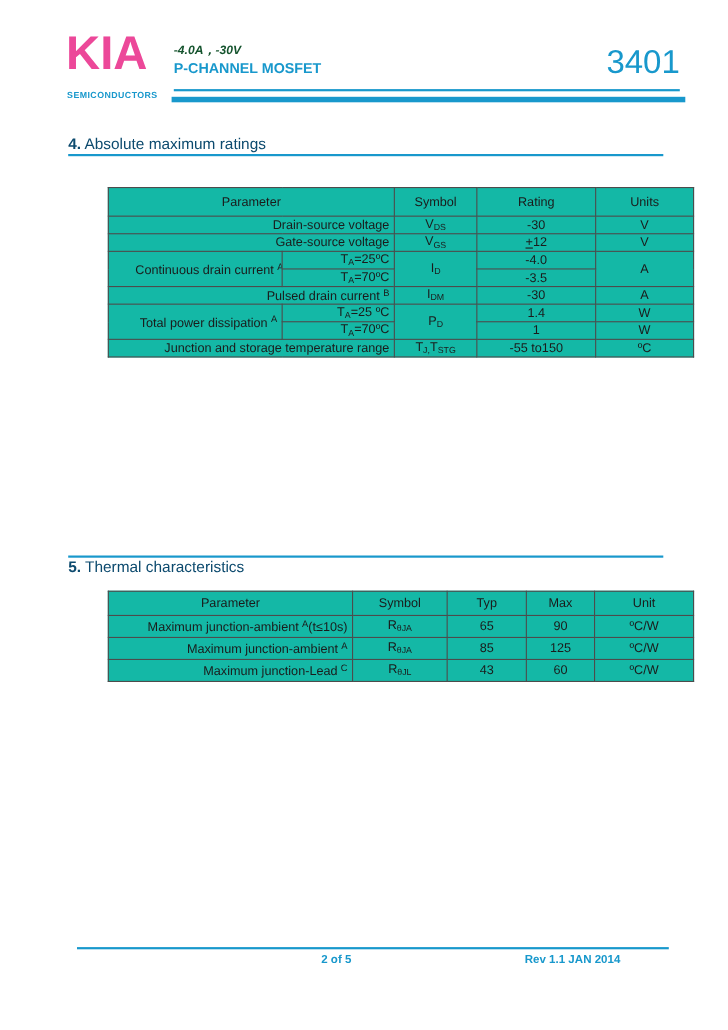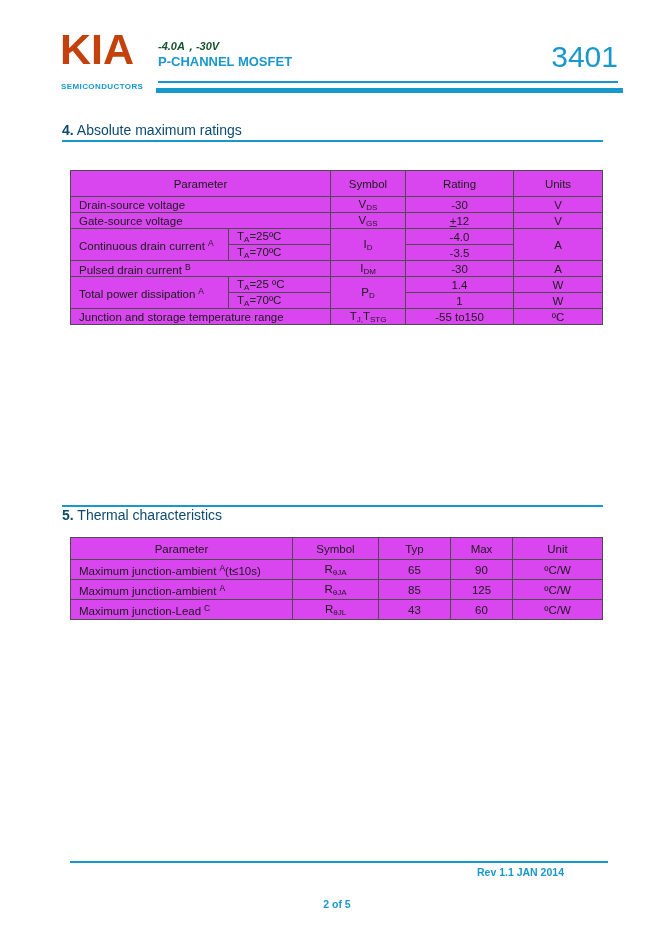--- a/index.html
+++ b/index.html
@@ -5,21 +5,21 @@
   html,body { margin:0; padding:0; background:#e8e8e8; }
   #page {
     position:relative; width:662px; height:936px; margin:0 auto;
     background:#ffffff; overflow:hidden;
     font-family:"Liberation Sans", sans-serif; color:#1b1b1b;
   }
 
   
   .logo-kia {
     position:absolute; left:60px; top:26px;
-    font-size:43px; font-weight:bold; color:#c2410c; letter-spacing:0px; line-height:46px;
+    font-size:43px; font-weight:bold; color:#ec4899; letter-spacing:0px; line-height:46px;
   }
   .logo-sub {
     position:absolute; left:61px; top:82px;
     font-size:8px; font-weight:bold; color:#1898CC; letter-spacing:0.4px;
   }
   .subtitle { position:absolute; left:158px; top:38px; line-height:16px; }
   .subtitle .l1 { font-size:11px; font-weight:bold; color:#14532d;font-style:italic; }
   .subtitle .l2 { font-size:13px; font-weight:bold; color:#1898CC; }
   .part-number {
     position:absolute; right:44px; top:40px;
@@ -36,41 +36,41 @@
   #sec4-underline { left:62px; top:140px; width:541px; }
   #sec5-heading { left:62px; top:487px;margin-top:20px; }
   #sec5-underline { left:62px; top:505px; width:541px; }
 
   .note {
     position:absolute; left:300px; top:151px; width:302px;
     text-align:right; font-size:11px; color:#141414;
   }
 
   
-  table { border-collapse:collapse; table-layout:fixed; position:absolute; background:#d946ef; }
+  table { border-collapse:collapse; table-layout:fixed; position:absolute; background:#14b8a6;margin-left:28px; }
   td, th { border:1px solid #4c4c4c; font-size:11.5px; font-weight:normal; text-align:center; padding:0 4px; overflow:hidden; white-space:nowrap; }
-  .pl { text-align:left; padding-left:8px; }
+  .pl { text-align:right; padding-left:24px; }
 
   #table1 { left:70px; top:170px; width:532px; }
   #table1 .hrow th { height:25px; }
   #table1 td { height:15px; }
 
   #table2 { left:70px; top:537px; width:532px; }
   #table2 .hrow th { height:21px; }
   #table2 td { height:19px; }
 
   .sb { font-size:8px; vertical-align:-2px; }   
   .sp { font-size:8.5px; vertical-align:4px; }  
   .sp.gap { margin-left:3px; }
   .pm { text-decoration:underline; }            
 
   
   .footer-rule { position:absolute; left:70px; top:861px; width:538px; height:2px; background:#1898CC; }
   .footer-text { position:absolute; top:866px; font-size:10.5px; font-weight:bold; color:#1898CC; }
-  #page-num { left:305px; width:64px; text-align:center;margin-top:32px; }
+  #page-num { left:292px; width:64px; text-align:left; }
   #rev-label { left:477px; }
 </style>
 </head>
 <body>
 
 <div id="page">
 
   <div>
     <div class="logo-kia">KIA</div>
     <div class="logo-sub">SEMICONDUCTORS</div>

